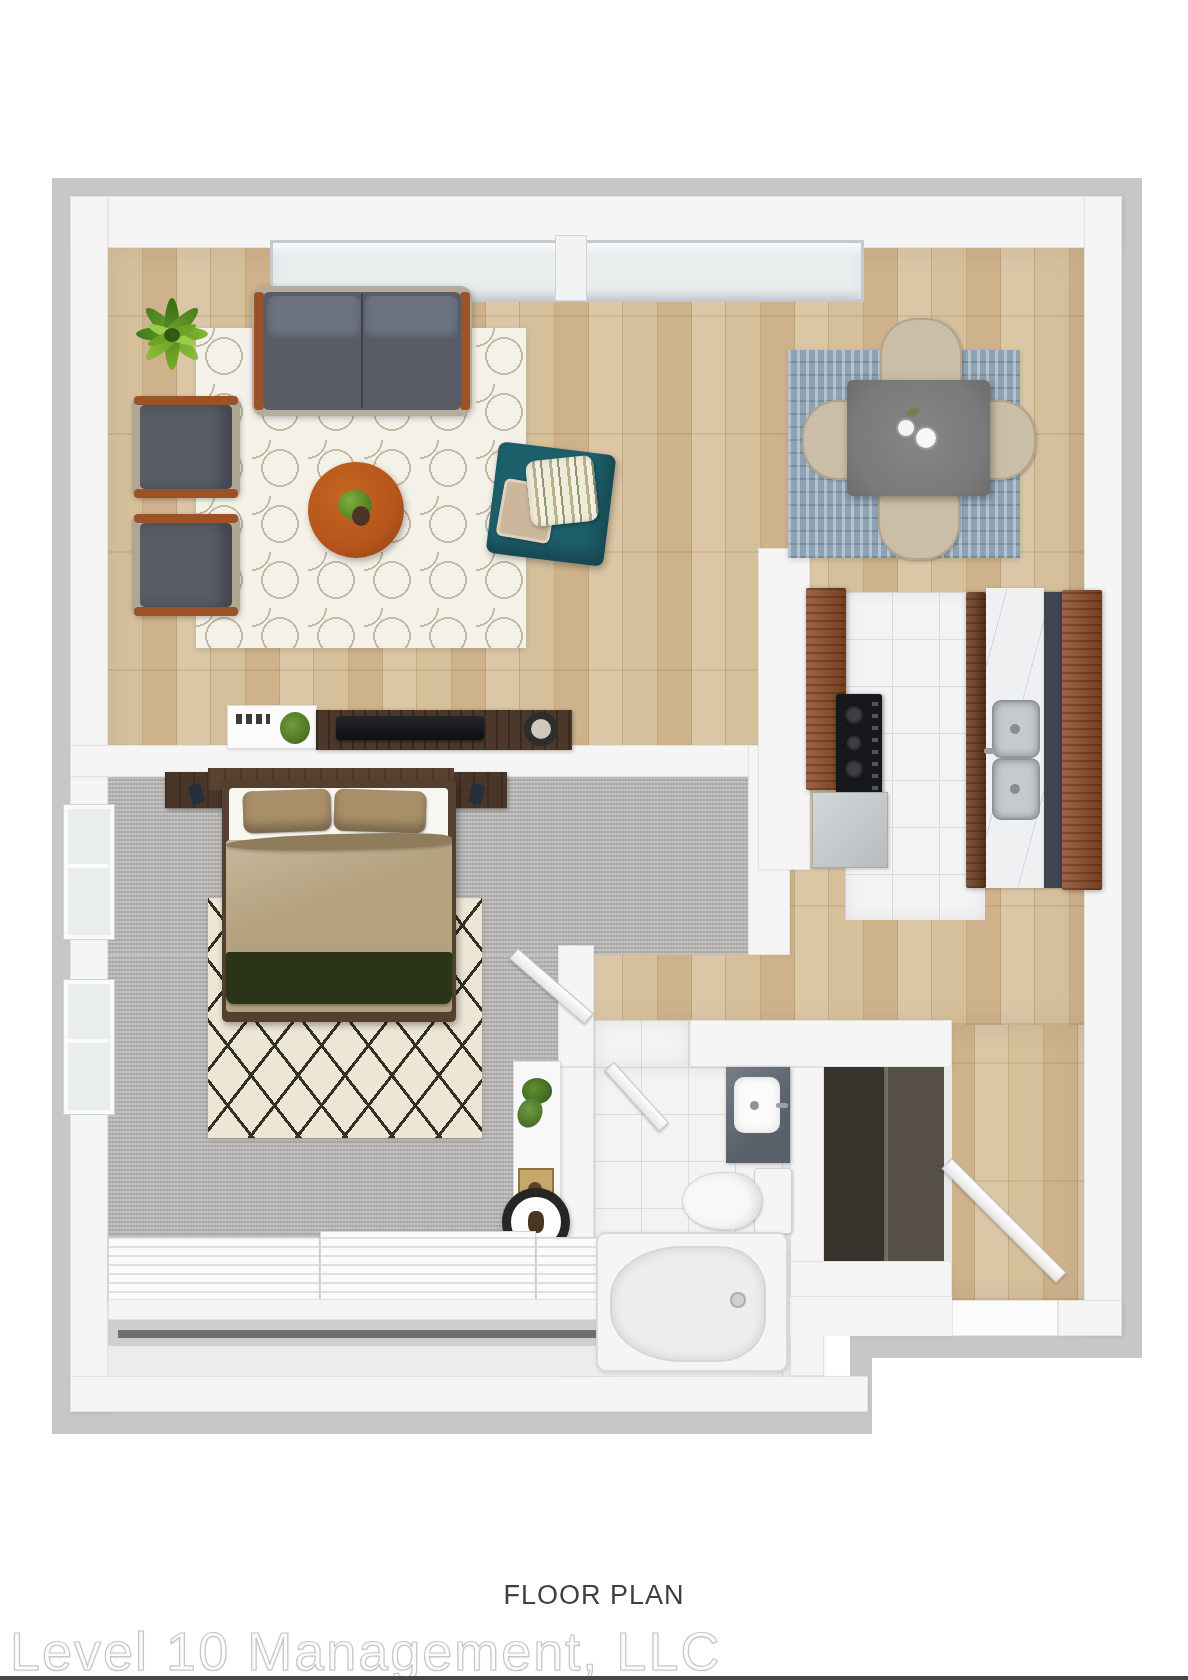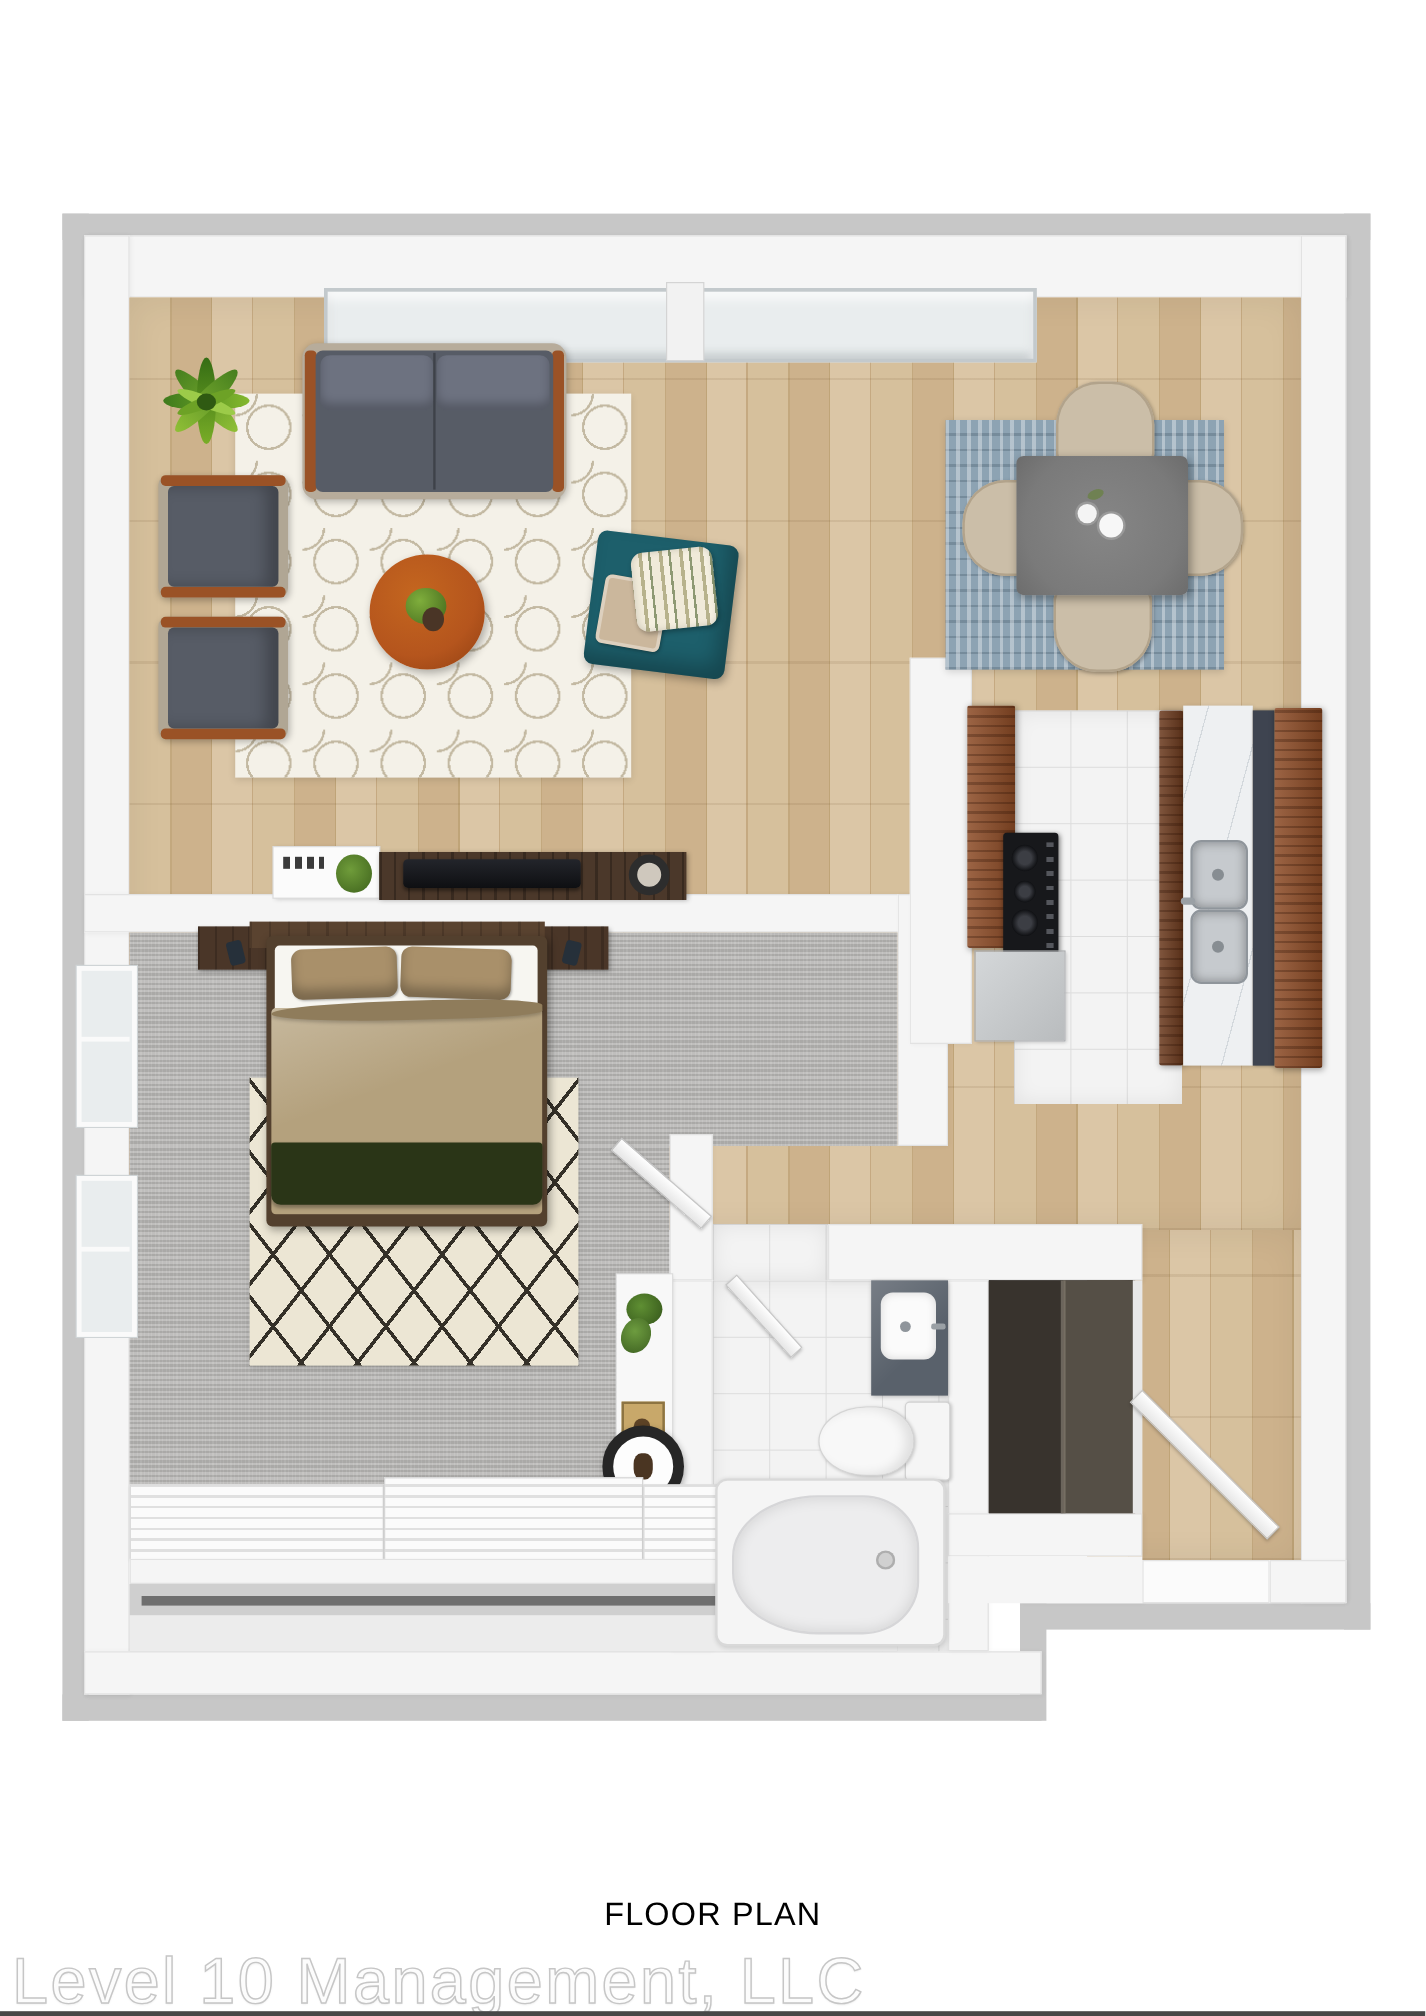--- a/index.html
+++ b/index.html
@@ -44,21 +44,21 @@
     box-shadow:1px 1px 5px rgba(0,0,0,.35);border-radius:2px;}
   .marble{position:absolute;background-color:var(--marble);
     background-image:repeating-linear-gradient(105deg, transparent 0 20px, rgba(150,162,172,.30) 20px 21px, transparent 21px 44px);
     box-shadow:1px 1px 4px rgba(0,0,0,.2);}
   .leaf{position:absolute;background:linear-gradient(#fefefe,#e6e6e6);border:1px solid #c6c6c6;box-shadow:1px 1px 3px rgba(0,0,0,.25);}
   .slats{position:absolute;background-image:repeating-linear-gradient(0deg,#fbfbfb 0 7px,#e0e0e0 7px 9px);
     background-color:#f2f2f2;border:1px solid #d6d6d6;box-shadow:0 1px 3px rgba(0,0,0,.12);}
   .win{position:absolute;background:#e9edee;border:4px solid #fafafa;box-shadow:0 0 0 1px #cfd4d6;}
   .dchair{position:absolute;background:var(--diningchair);box-shadow:inset 0 0 0 2px #b2a38b, 1px 1px 3px rgba(0,0,0,.25);}
   .steel{position:absolute;background:#c6cace;border:2px solid #8f959b;border-radius:9px;box-shadow:inset 0 0 9px rgba(0,0,0,.35);}
-  .caption{position:absolute;left:0;right:0;text-align:center;color:#000000;font-size:27px;letter-spacing:1px;}
+  .caption{position:absolute;left:0;right:0;text-align:center;color:#404040;font-size:27px;letter-spacing:1px;}
   .watermark{position:absolute;color:#fcfcfc;font-size:54px;letter-spacing:2px;
     -webkit-text-stroke:1.2px #c6c6c6;text-shadow:0 1px 2px rgba(0,0,0,.10);white-space:nowrap;}
 </style>
 </head>
 <body>
 
 <div class="page">
 
   <div class="osh" style="left:52px;top:178px;width:1090px;height:22px;"></div>
   <div class="osh" style="left:52px;top:178px;width:22px;height:1256px;"></div>

